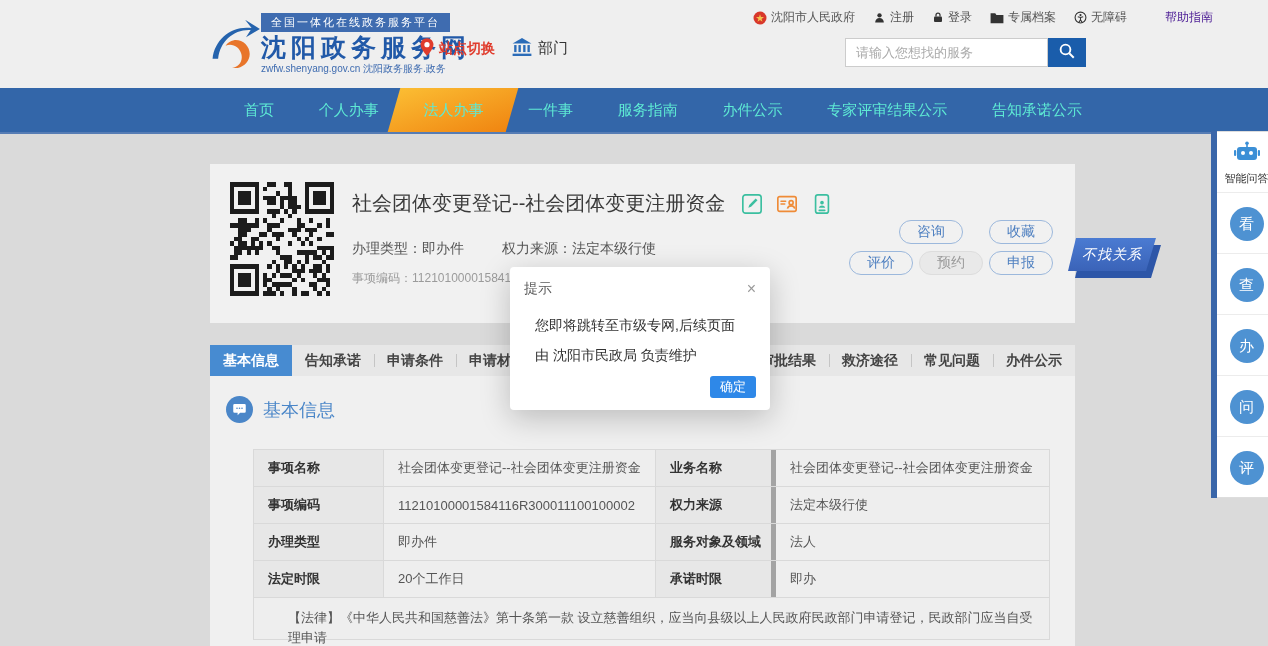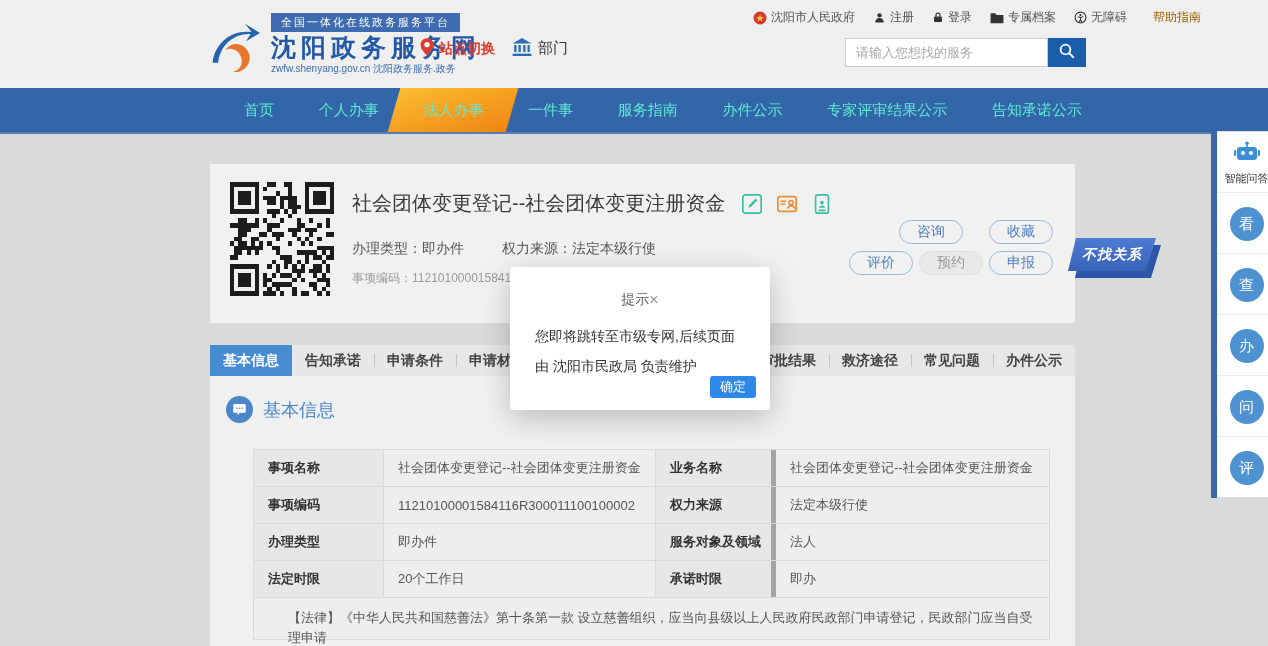--- a/index.html
+++ b/index.html
@@ -6,23 +6,23 @@
   html,body{width:1268px;height:646px;overflow:hidden;background:#dadada}
   .page{position:relative;width:1268px;height:646px;overflow:hidden;background:#dadada;
         font-family:"Liberation Sans","DejaVu Sans",sans-serif}
 
   
   .header{position:absolute;left:0;top:0;width:100%;height:88px;background:#efefef}
   .toplinks{position:absolute;left:753px;top:9px;display:flex;align-items:center;gap:18px;
             font-size:12px;color:#555}
   .toplink{display:flex;align-items:center;gap:4px;cursor:pointer;white-space:nowrap}
   .toplink svg{display:block}
-  .toplink.help{margin-left:8px;color:#a16207}
-
-  .logo{position:absolute;left:205px;top:12px;display:flex;gap:10px;align-items:flex-end}
+  .toplink.help{margin-left:20px;color:#4c1d95}
+
+  .logo{position:absolute;left:205px;top:12px;display:flex;align-items:center}
   .logo-text .banner{display:inline-block;background:#3f6cb0;color:#fff;font-size:11px;
                      padding:2px 10px;letter-spacing:2px}
   .logo-title{font-size:25px;font-weight:bold;color:#2159a8;letter-spacing:5px;line-height:30px;white-space:nowrap}
   .logo-sub{font-size:10px;color:#3f6cb0;white-space:nowrap}
 
   .site-switch{position:absolute;left:420px;top:38px;display:flex;align-items:center;gap:5px;
                color:#e03c2d;font-size:14px;font-weight:bold;cursor:pointer}
   .dept{position:absolute;left:512px;top:38px;display:flex;align-items:center;gap:6px;
         color:#333;font-size:15px;cursor:pointer}
 
@@ -65,21 +65,21 @@
         cursor:pointer;padding:0 12px;font-family:inherit}
   .pill.disabled{border-color:#ddd;background:#e9e9e9;color:#999}
 
   
   .ribbon-wrap{position:absolute;left:1068px;top:238px;width:96px;height:42px;z-index:4}
   .ribbon-shadow{position:absolute;left:7px;top:7px;width:86px;height:33px;background:#2d56a8;
         clip-path:polygon(8px 0,100% 0,calc(100% - 10px) 100%,0 100%)}
   .ribbon{position:absolute;left:0;top:0;width:88px;height:33px;
         background:linear-gradient(180deg,#4b7bd2,#3a63b8);
         clip-path:polygon(8px 0,100% 0,calc(100% - 10px) 100%,0 100%);
-        color:#fff;font-size:14px;font-weight:bold;font-style:italic;display:flex;
+        color:#fff;font-size:14px;font-weight:normal;font-style:italic;display:flex;
         align-items:center;justify-content:center;letter-spacing:1px}
 
   
   .tabbar{position:absolute;left:210px;top:345px;width:865px;height:31px;background:#e7e7e7;
           display:flex;align-items:center}
   .tab{height:31px;display:flex;align-items:center;padding:0 13px;font-size:14px;color:#444;
        font-weight:bold;cursor:pointer;position:relative;white-space:nowrap}
   .tab + .tab::before{content:'';position:absolute;left:0;top:9px;width:1px;height:13px;background:#c5c5c5}
   .tab.active{background:#478bd1;color:#fff}
   .tab.active + .tab::before{display:none}
@@ -98,21 +98,21 @@
   .tl{width:130px;background:#e7e7e7;font-weight:bold;color:#333;border-right:1px solid #d9d9d9}
   .tv{width:272px;background:#eee;color:#555;border-right:1px solid #d9d9d9}
   .tl2{width:120px;background:#e7e7e7;font-weight:bold;color:#333;border-right:5px solid #a3a3a3}
   .tv2{width:273px;background:#eee;color:#555}
   .legal-row{display:flex;background:#eee;border-bottom:1px solid #d9d9d9;height:42px}
   .legal-cell{padding:10px 10px 0 34px;color:#555;line-height:20px;font-size:13px}
 
   
   .modal{position:absolute;left:510px;top:267px;width:260px;height:143px;background:#fff;
          border-radius:4px;box-shadow:0 8px 30px rgba(0,0,0,.22);z-index:20}
-  .modal-head{display:flex;justify-content:center;align-items:center;padding:24px 14px 4px}
+  .modal-head{display:flex;justify-content:space-between;align-items:center;padding:13px 14px 4px}
   .modal-title{font-size:14px;color:#5a5a5a}
   .modal-close{font-size:16px;color:#999;cursor:pointer;line-height:1}
   .modal-body{padding:8px 25px 0;font-size:14px;color:#333;line-height:30px}
   .modal-confirm{position:absolute;right:14px;bottom:12px;width:46px;height:22px;background:#2e88e8;
          color:#fff;border:none;border-radius:3px;font-size:13px;cursor:pointer;display:flex;
          align-items:center;justify-content:center;font-family:inherit}
 
   
   .sidebar{position:absolute;left:1211px;top:131px;display:flex;z-index:6}
   .side-band{width:6px;background:#3a66a9}

